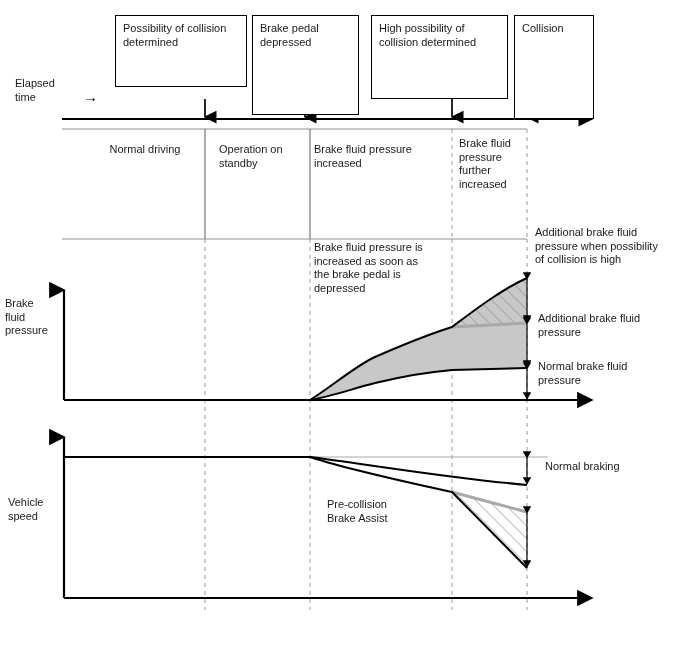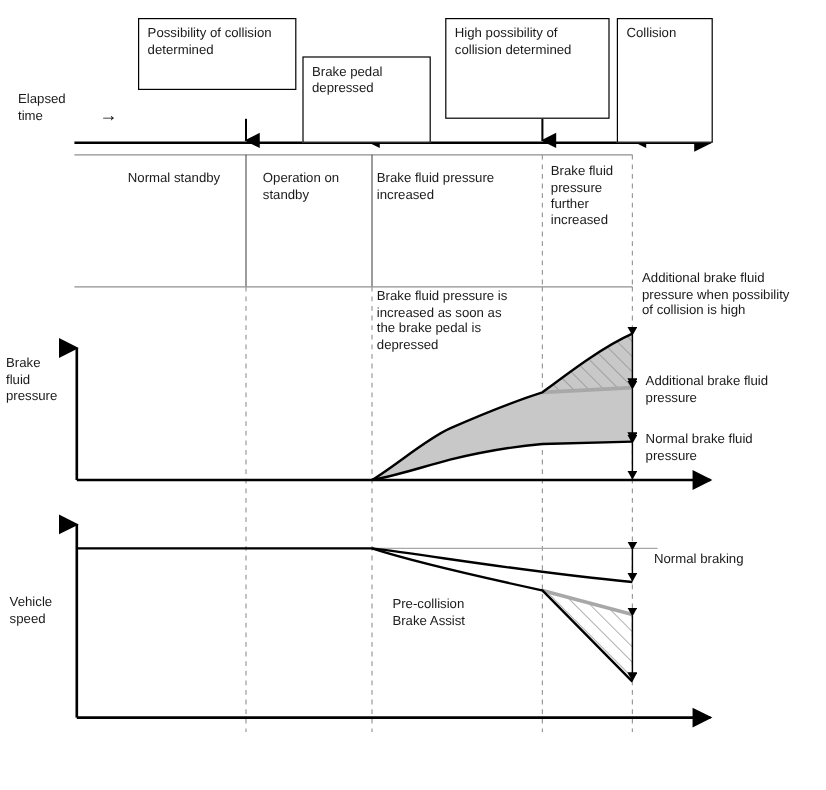--- a/index.html
+++ b/index.html
@@ -156,37 +156,37 @@
 
       <line x1="527" y1="458" x2="527" y2="484" stroke="#000" stroke-width="1.2" marker-start="url(#dim-a)" marker-end="url(#dim-b)"></line>
       <line x1="527" y1="513" x2="527" y2="567" stroke="#000" stroke-width="1.2" marker-start="url(#dim-a)" marker-end="url(#dim-b)"></line>
     </g>
   </svg>
 
   <div class="txt axis-label" style="left:15px; top:77px; width:60px;">Elapsed
 time</div>
   <div class="arrow-glyph" style="left:83px; top:89px;">→</div>
 
-  <div class="event-box" style="left:115px; top:15px; width:132px; height:60px;">
+  <div class="event-box" style="left:115px; top:15px; width:132px; height:72px;">
     <span class="event-label">Possibility of collision
 determined</span>
   </div>
-  <div class="event-box" style="left:252px; top:15px; width:107px; height:72px;margin-top:32px;">
+  <div class="event-box" style="left:252px; top:15px; width:107px; height:100px;">
     <span class="event-label">Brake pedal
 depressed</span>
   </div>
   <div class="event-box" style="left:371px; top:15px; width:137px; height:84px;">
     <span class="event-label">High possibility of
 collision determined</span>
   </div>
   <div class="event-box" style="left:514px; top:15px; width:80px; height:104px;">
     <span class="event-label">Collision</span>
   </div>
 
-  <div class="txt phase-label" style="left:90px; top:143px; width:110px; text-align:center;">Normal standby</div>
+  <div class="txt phase-label" style="left:90px; top:143px; width:110px; text-align:center;">Normal driving</div>
   <div class="txt phase-label" style="left:219px; top:143px; width:92px;">Operation on
 standby</div>
   <div class="txt phase-label" style="left:314px; top:143px; width:130px;">Brake fluid pressure
 increased</div>
   <div class="txt phase-label" style="left:459px; top:137px; width:66px;">Brake fluid
 pressure
 further
 increased</div>
 
   <div class="txt axis-label" style="left:5px; top:297px; width:58px;">Brake

